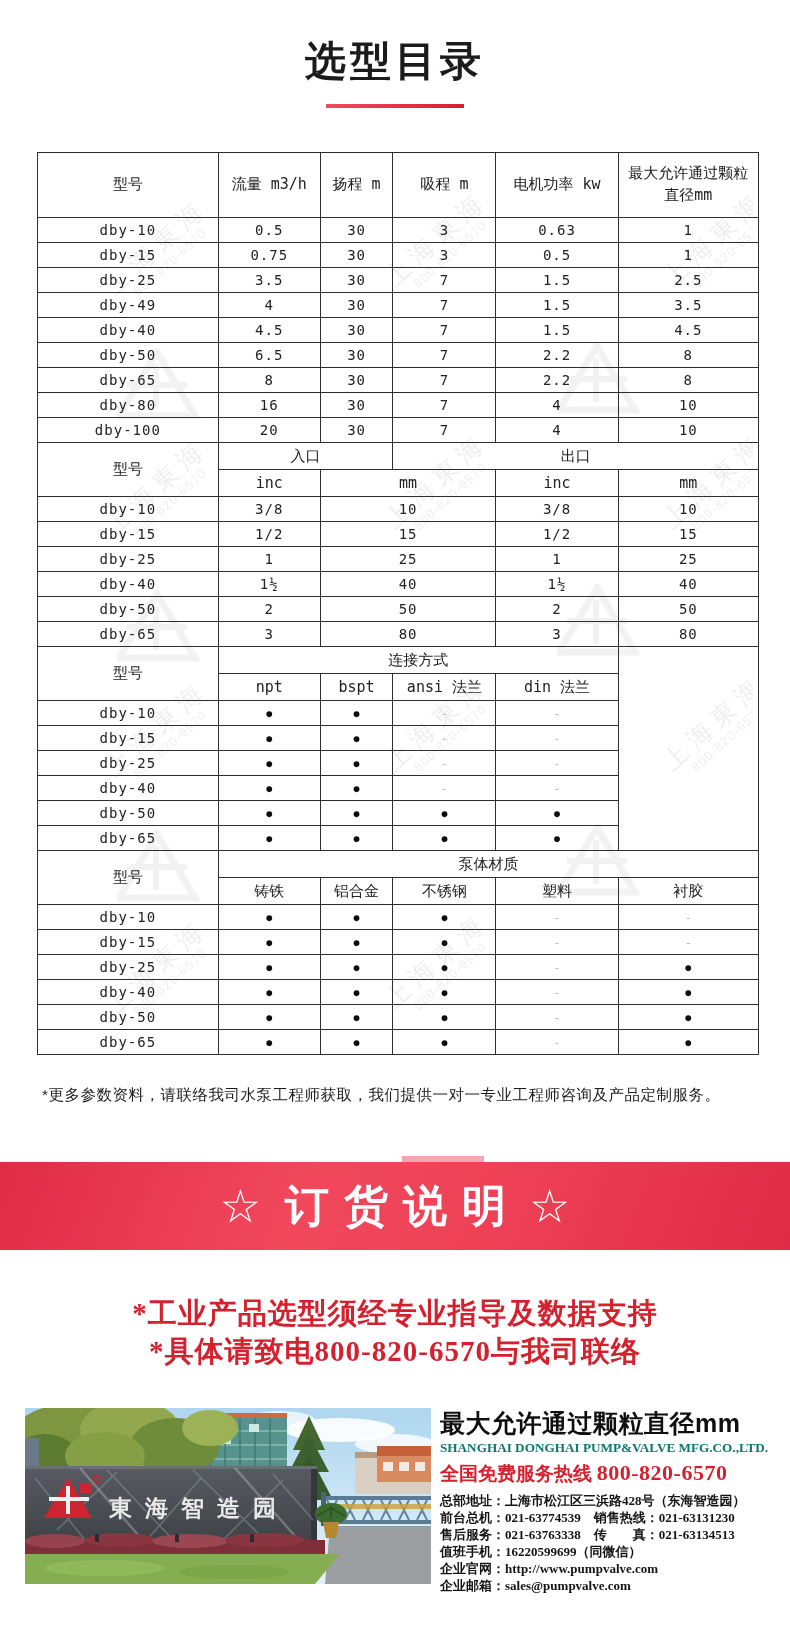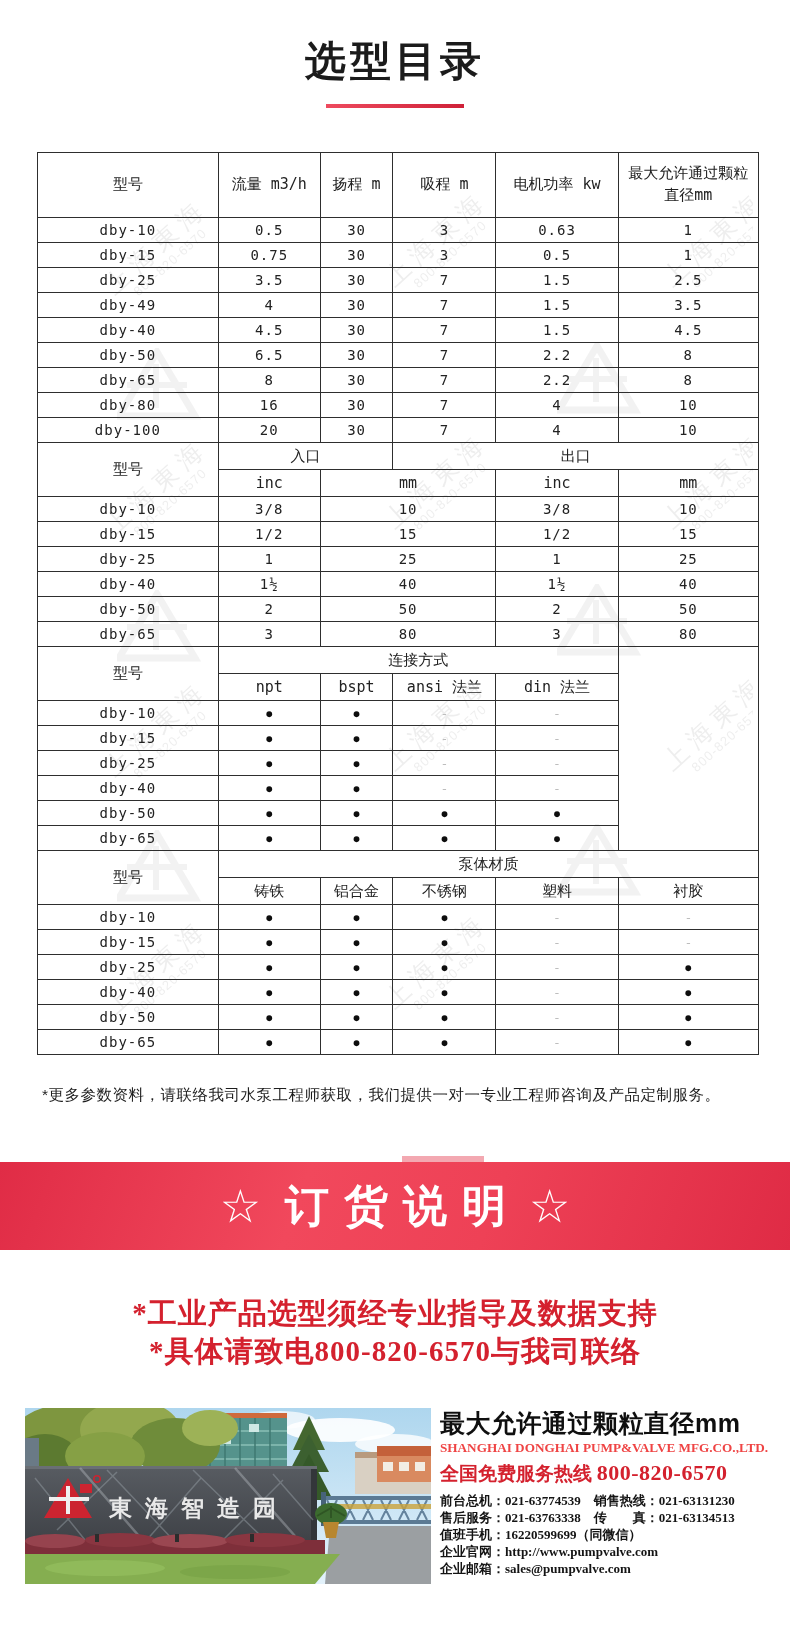--- a/index.html
+++ b/index.html
@@ -41,21 +41,21 @@
   .banner .star{color:#fff;font-size:46px;font-weight:bold;line-height:1;}
   .banner .txt{color:#fff;font-size:44px;font-weight:bold;letter-spacing:15px;margin:0 8px 0 24px;}
   
   .notice{margin-top:44px;text-align:center;font-family:"Liberation Serif","DejaVu Serif",serif;font-weight:bold;color:#d4212e;}
   .notice .line{font-size:29px;letter-spacing:1px;line-height:38px;}
   
   .footer{display:flex;margin:38px 0 0 25px;}
   .photo{width:406px;height:176px;flex:none;display:block;}
   .company{margin-left:9px;width:344px;}
   .c-name{font-size:25px;font-weight:bold;color:#0f0f0f;letter-spacing:0.5px;line-height:30px;}
-  .c-en{margin-top:2px;font-size:13.2px;font-weight:bold;font-family:"Liberation Serif","DejaVu Serif",serif;color:#ef4444;}
+  .c-en{margin-top:2px;font-size:13.2px;font-weight:bold;font-family:"Liberation Serif","DejaVu Serif",serif;color:#0f766e;}
   .c-hot{margin-top:4px;font-family:"Liberation Serif","DejaVu Serif",serif;font-weight:bold;color:#d4212e;font-size:19px;}
   .c-hot .num{font-size:22px;letter-spacing:0.5px;}
   .contacts{margin-top:6px;}
   .contact-line{font-size:13px;line-height:16.9px;font-weight:bold;font-family:"Liberation Serif","DejaVu Serif",serif;color:#141414;}
 </style>
 </head>
 <body>
 
 <div class="title">选型目录</div>
 <div class="title-rule"></div>
@@ -523,20 +523,21 @@
   </svg>
 
   <div class="company">
     <div class="c-name">最大允许通过颗粒直径mm</div>
     <div class="c-en">SHANGHAI DONGHAI PUMP&amp;VALVE MFG.CO.,LTD.</div>
     <div class="c-hot">
       <span>全国免费服务热线</span>
       <span class="num">800-820-6570</span>
     </div>
     <div class="contacts" id="contacts">
+        <div class="contact-line">总部地址：上海市松江区三浜路428号（东海智造园）</div>
         <div class="contact-line">前台总机：021-63774539　销售热线：021-63131230</div>
         <div class="contact-line">售后服务：021-63763338　传　　真：021-63134513</div>
         <div class="contact-line">值班手机：16220599699（同微信）</div>
         <div class="contact-line">企业官网：http://www.pumpvalve.com</div>
         <div class="contact-line">企业邮箱：sales@pumpvalve.com</div>
       </div>
   </div>
 </div>
 
 </body></html>

